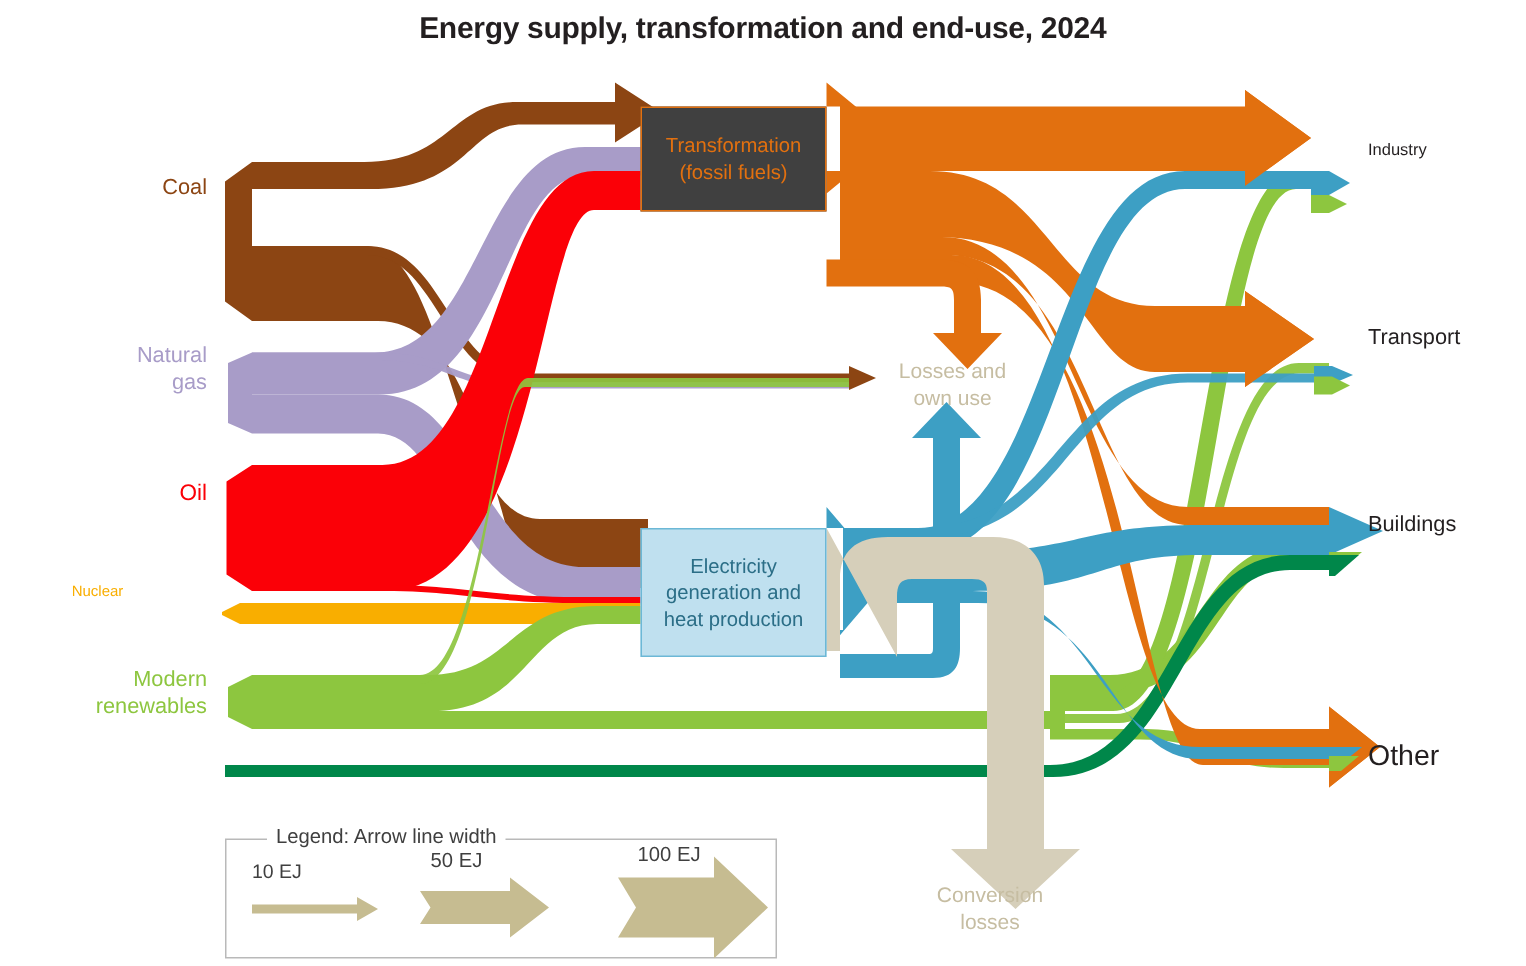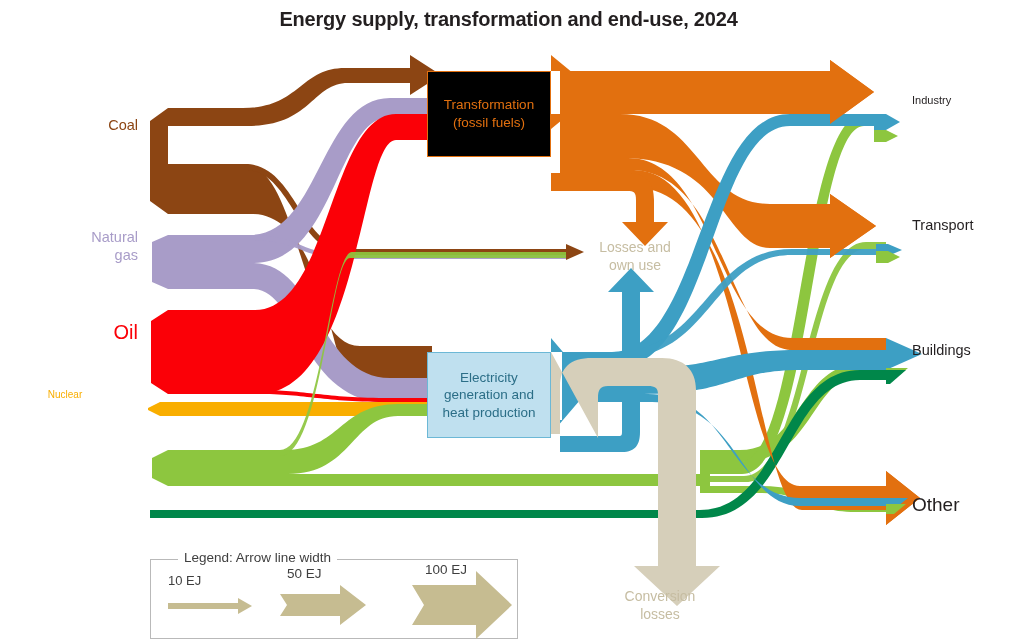--- a/index.html
+++ b/index.html
@@ -124,21 +124,21 @@
       <path d="M886,324 L906,324 L890,338 L886,338 Z" fill="#00874a"></path>
 
       <path d="M886,425 L920,452 L886,479 L886,464 L886,440 Z" fill="#e2700f"></path>
       <path d="M886,452 L908,452 L898,460 L886,460 Z" fill="#3d9fc4"></path>
       <path d="M886,458 L906,458 L894,468 L886,468 Z" fill="#8dc63f"></path>
     </g>
 
   </svg>
   </div>
 
-  <div id="node-transformation" style="position:absolute;left:427px;top:71px;width:124px;height:86px;background:#000000;border:1px solid #e2700f;box-sizing:border-box;display:flex;align-items:center;justify-content:center;">
+  <div id="node-transformation" style="position:absolute;left:427px;top:71px;width:124px;height:70px;background:#404040;border:1px solid #e2700f;box-sizing:border-box;display:flex;align-items:center;justify-content:center;">
     <div style="text-align:center;line-height:1.3;color:#e2700f;font-size:13.5px;">
       <div>Transformation</div>
       <div>(fossil fuels)</div>
     </div>
   </div>
 
   <div id="node-electricity" style="position:absolute;left:427px;top:352px;width:124px;height:86px;background:#bfe0ef;border:1px solid #6cb8d6;box-sizing:border-box;display:flex;align-items:center;justify-content:center;">
     <div style="text-align:center;line-height:1.3;color:#2b6e87;font-size:13.5px;">
       <div>Electricity</div>
       <div>generation and</div>
@@ -148,28 +148,32 @@
 
   <div style="position:absolute;left:0px;top:116px;width:138px;text-align:right;color:#8c4513;font-size:14.5px;line-height:1.25;">
     <div>Coal</div>
   </div>
 
   <div style="position:absolute;left:0px;top:228px;width:138px;text-align:right;color:#a89cc8;font-size:14.5px;line-height:1.25;">
     <div>Natural</div>
     <div>gas</div>
   </div>
 
-  <div style="position:absolute;left:0px;top:320px;width:138px;text-align:right;color:#fb0007;font-size:20px;line-height:1.25;">
+  <div style="position:absolute;left:0px;top:320px;width:138px;text-align:right;color:#fb0007;font-size:15px;line-height:1.25;">
     <div>Oil</div>
   </div>
 
   <div style="position:absolute;left:0px;top:389px;width:130px;text-align:center;color:#f9ae00;font-size:10px;line-height:1.25;">
     <div>Nuclear</div>
   </div>
 
+  <div style="position:absolute;left:0px;top:444px;width:138px;text-align:right;color:#8dc63f;font-size:14.5px;line-height:1.25;">
+    <div>Modern</div>
+    <div>renewables</div>
+  </div>
 
 
   <div style="position:absolute;left:580px;top:238px;width:110px;text-align:center;color:#c6bda2;font-size:14px;line-height:1.3;">
     <div>Losses and</div>
     <div>own use</div>
   </div>
 
   <div style="position:absolute;left:600px;top:587px;width:120px;text-align:center;color:#c6bda2;font-size:14px;line-height:1.3;">
     <div>Conversion</div>
     <div>losses</div>

